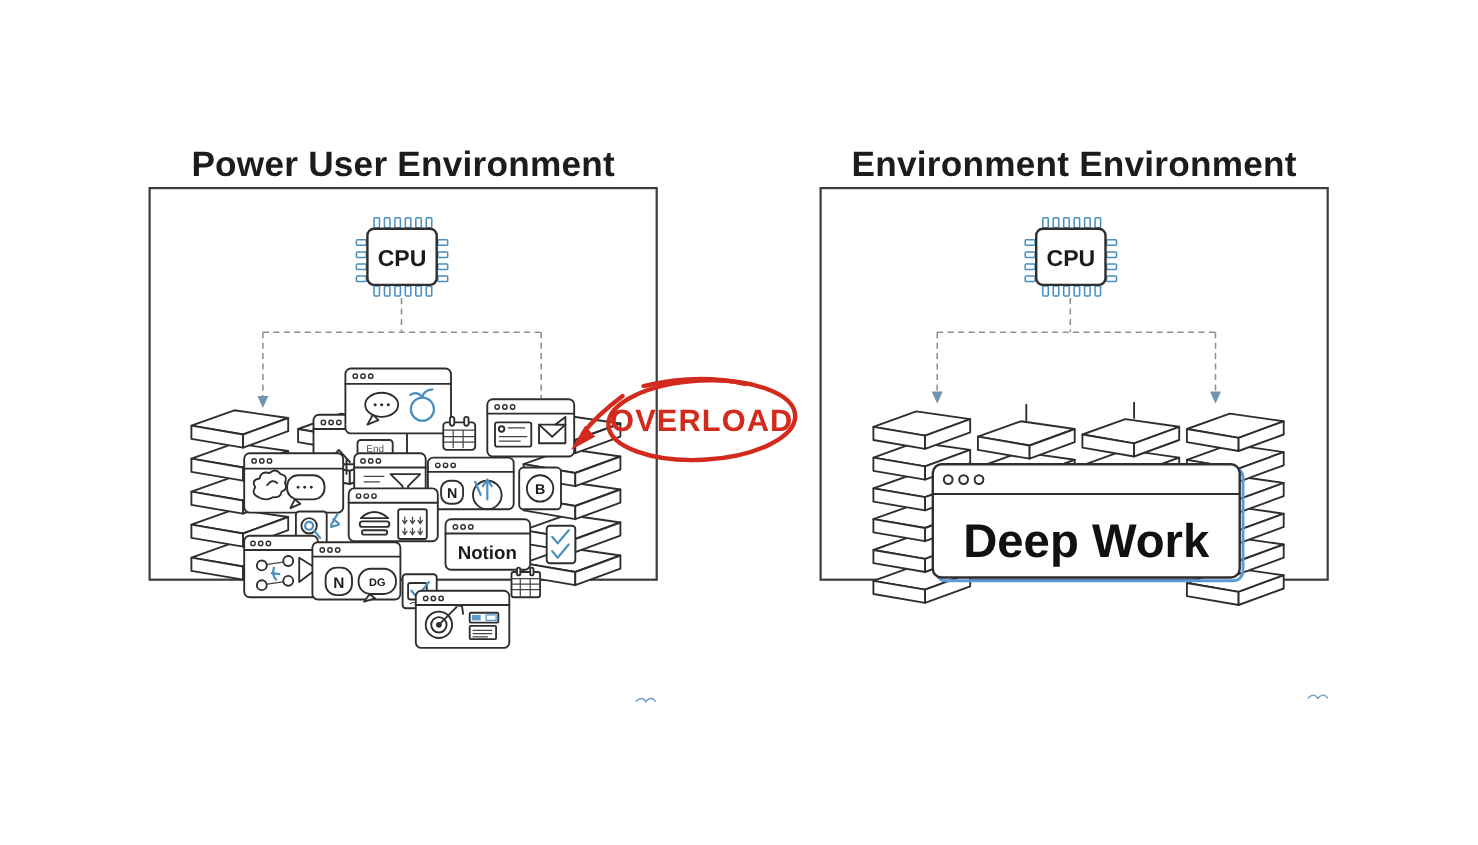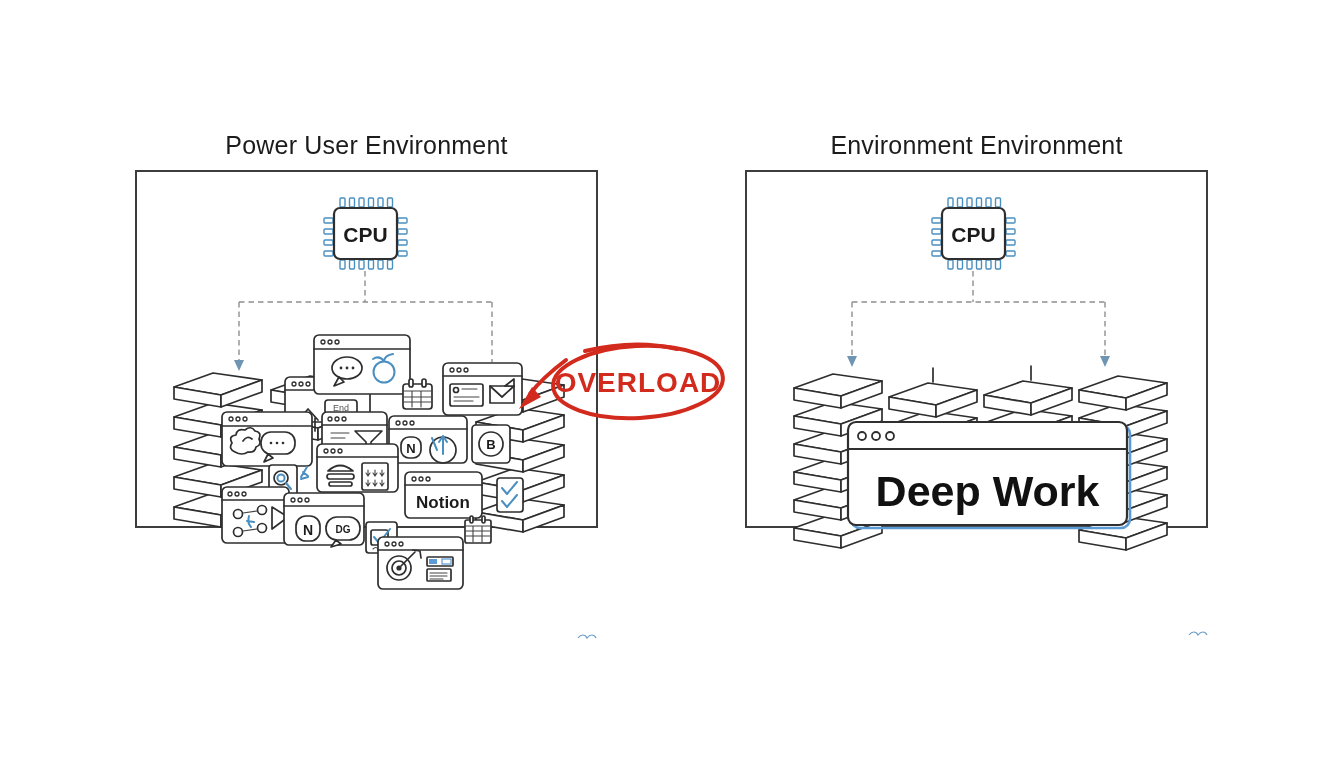--- a/index.html
+++ b/index.html
@@ -1,19 +1,19 @@
 <!DOCTYPE html>
 <html><head>
 <meta charset="utf-8">
 <style>
   html,body{margin:0;padding:0;background:#ffffff;}
   body{width:1344px;height:768px;position:relative;overflow:hidden;
        font-family:"Liberation Sans",sans-serif;}
   .panel-title{position:absolute;top:131px;width:463px;text-align:center;
-       font-size:25px;font-weight:400;color:#1c1c1c;letter-spacing:.2px;}
+       font-size:32px;font-weight:700;color:#1c1c1c;letter-spacing:.2px;}
   #left-title{left:135px;}
   #right-title{left:745px;}
   .panel{position:absolute;top:170px;width:463px;height:358px;
        border:2px solid #3d3d3d;background:#fff;box-sizing:border-box;}
   #left-panel{left:135px;}
   #right-panel{left:745px;}
   .panel svg{position:absolute;left:-2px;top:-2px;}
   #overlay{position:absolute;left:0;top:0;pointer-events:none;}
   
   svg .s{fill:#fff;stroke:#2e2e2e;stroke-width:1.7;stroke-linejoin:round;stroke-linecap:round;}

